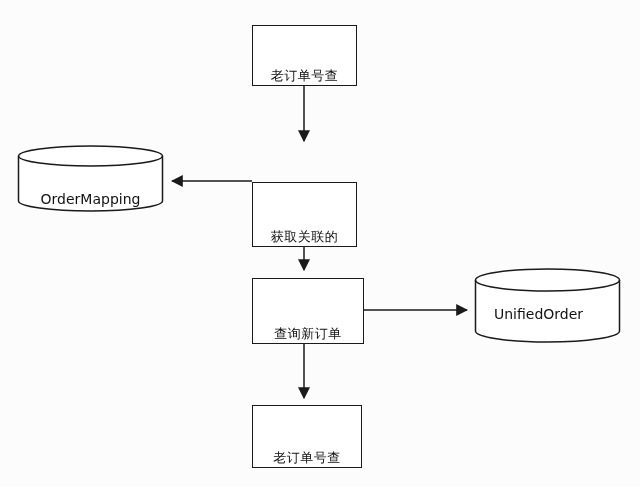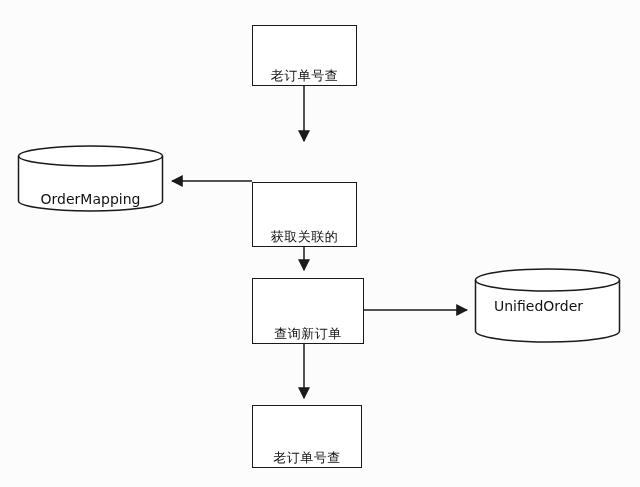--- a/index.html
+++ b/index.html
@@ -103,15 +103,15 @@
   <div class="node" style="left:252px; top:278px; width:112px; height:66px;">
     <div class="lbl">查询新订单</div>
   </div>
 
   <div class="node" style="left:252px; top:405px; width:110px; height:63px;">
     <div class="lbl">老订单号查</div>
   </div>
 
   <div class="dblabel" style="left:18px; top:146px; width:145px; height:66px; padding-top:20px;">OrderMapping</div>
 
-  <div class="dblabel" style="left:475px; top:269px; width:127px; height:74px; padding-top:0;">UnifiedOrder</div>
+  <div class="dblabel" style="left:475px; top:269px; width:127px; height:74px; padding-top:8px;">UnifiedOrder</div>
 
 </div>
 
 </body></html>

